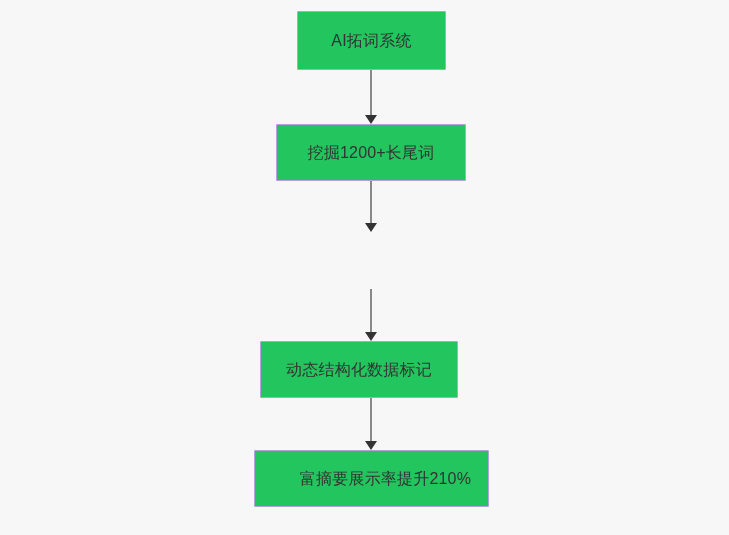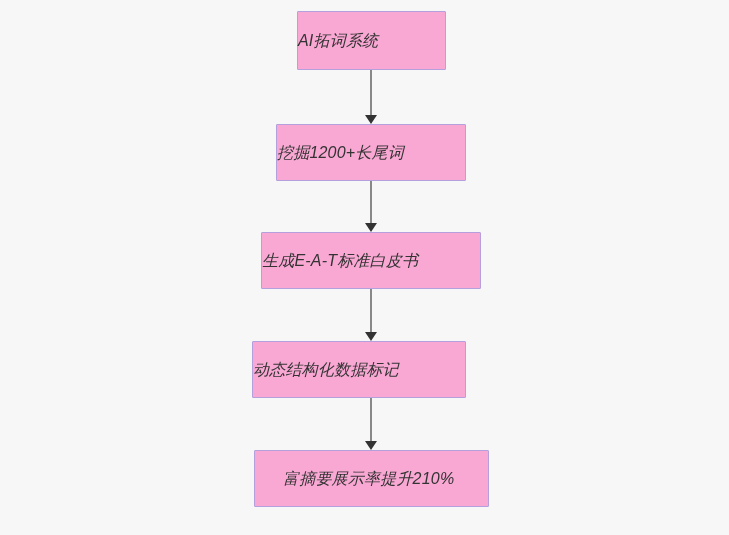--- a/index.html
+++ b/index.html
@@ -14,31 +14,31 @@
     overflow: hidden;
   }
   #flowchart {
     position: relative;
     width: 729px;
     height: 535px;
   }
   .node {
     position: absolute;
     box-sizing: border-box;
-    background: #f9a8d4;
+    background: #22c55e;
     border: 1.5px solid #b3a0dd;
     border-radius: 1px;
     display: flex;
     align-items: center;
+    justify-content: center;
     color: #333333;
     font-size: 16px;
     line-height: 1;
     letter-spacing: 0.2px;
     white-space: nowrap;
-    font-style: italic;
   }
   .node-label {
     display: block;
   }
   .edge {
     position: absolute;
     width: 22px;
     display: flex;
     flex-direction: column;
     align-items: center;
@@ -80,25 +80,22 @@
   </div>
 
   <div class="node" style="left:297px; top:11px; width:149px; height:59px;">
     <span class="node-label">AI拓词系统</span>
   </div>
 
   <div class="node" style="left:276px; top:124px; width:190px; height:57px;">
     <span class="node-label">挖掘1200+长尾词</span>
   </div>
 
-  <div class="node" style="left:261px; top:232px; width:220px; height:57px;">
-    <span class="node-label">生成E-A-T标准白皮书</span>
-  </div>
 
-  <div class="node" style="left:252px; top:341px; width:214px; height:57px;">
+  <div class="node" style="left:260px; top:341px; width:198px; height:57px;">
     <span class="node-label">动态结构化数据标记</span>
   </div>
 
   <div class="node" style="left:254px; top:450px; width:235px; height:57px;padding-left:28px;">
     <span class="node-label">富摘要展示率提升210%</span>
   </div>
 
 </div>
 
 </body></html>

